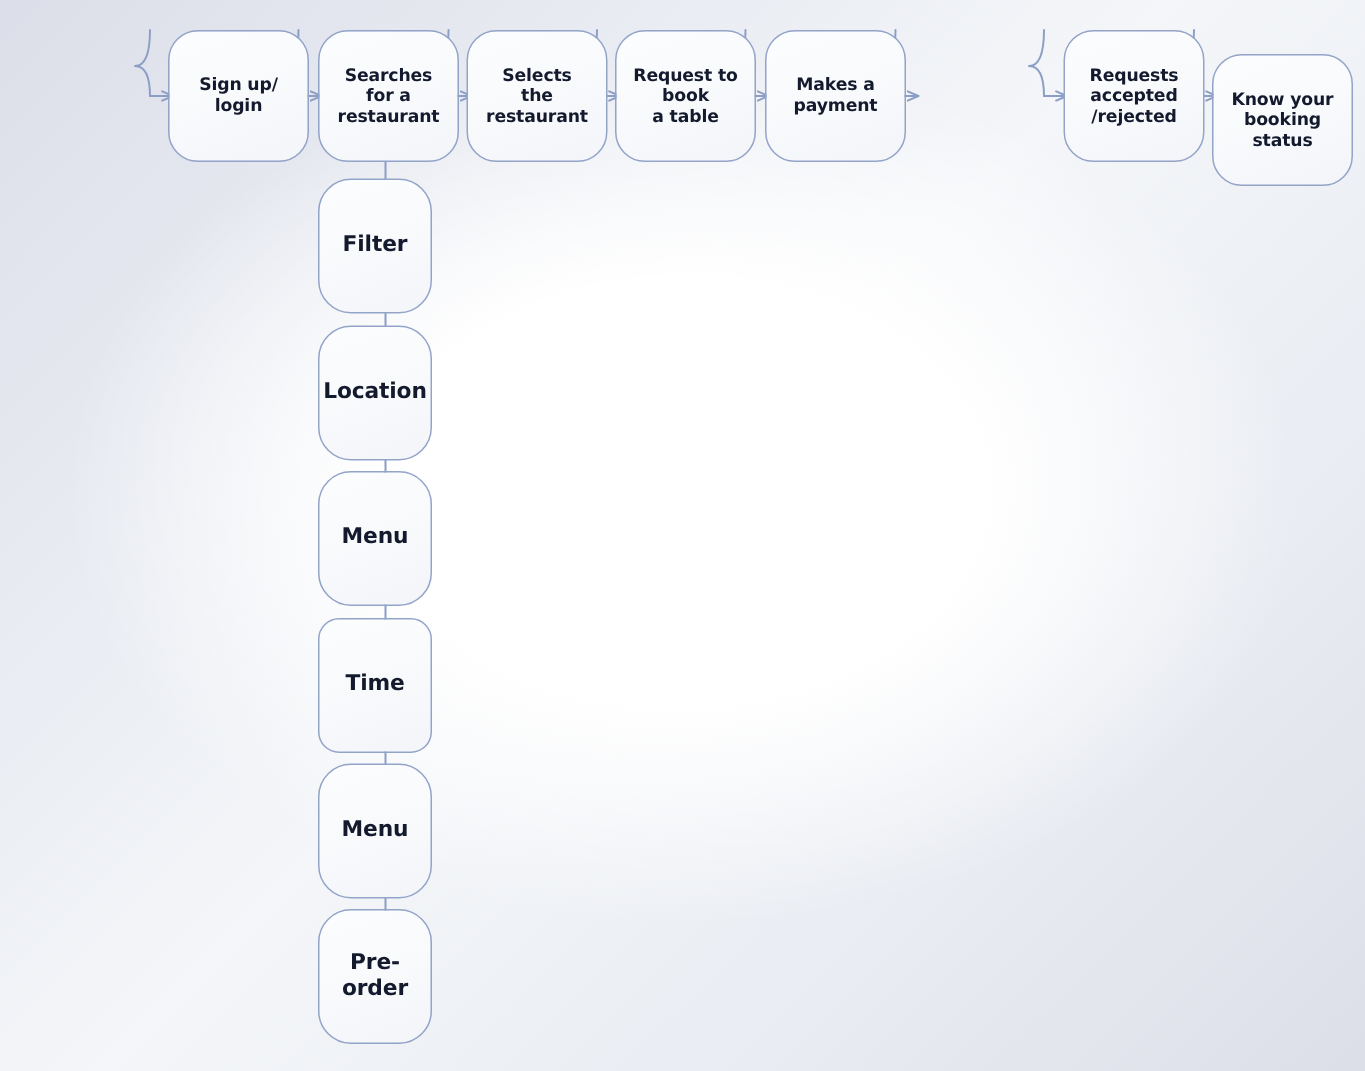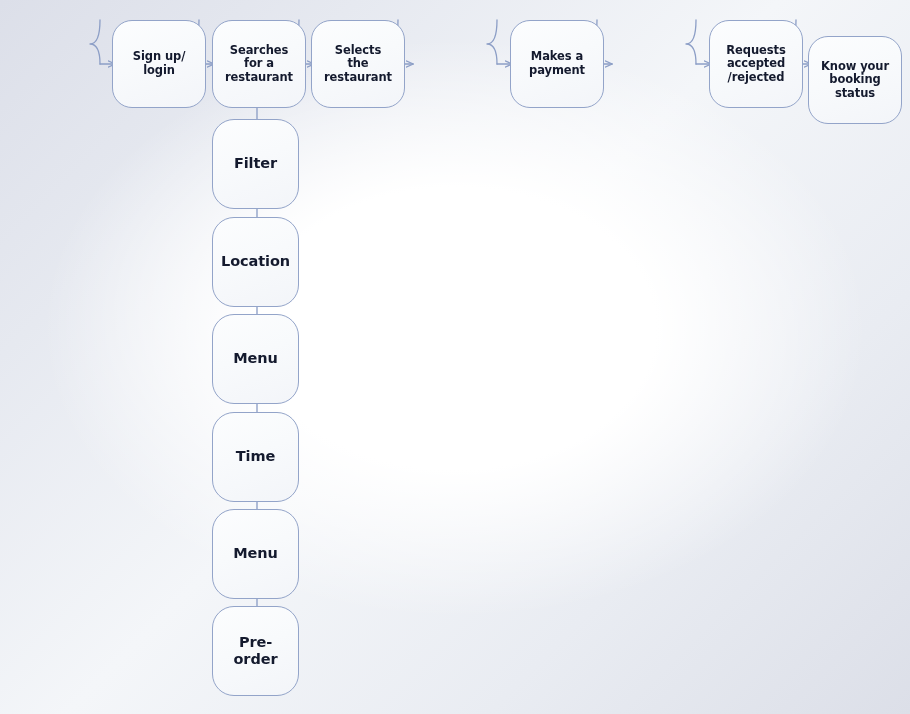--- a/index.html
+++ b/index.html
@@ -52,21 +52,21 @@
   }
 
   .node-top {
     width: 94px;
     height: 88px;
     font-size: 11.5px;
     border-radius: 20px;
   }
 
   .node-col {
-    width: 87px;
+    width: 76px;
     height: 90px;
     font-size: 14.5px;
     border-radius: 22px;
   }
 
   .node span {
     display: block;
     padding: 0 6px;
   }
 </style>
@@ -124,20 +124,23 @@
   </div>
 
   <div class="node node-top" style="left:212px; top:20px;">
     <span>Searches<br>for a<br>restaurant</span>
   </div>
 
   <div class="node node-top" style="left:311px; top:20px;">
     <span>Selects<br>the<br>restaurant</span>
   </div>
 
+  <div class="node node-top" style="left:410px; top:20px;">
+    <span>Request to<br>book<br>a table</span>
+  </div>
 
   <div class="node node-top" style="left:510px; top:20px;">
     <span>Makes a<br>payment</span>
   </div>
 
 
   <div class="node node-top" style="left:709px; top:20px;">
     <span>Requests<br>accepted<br>/rejected</span>
   </div>
 
@@ -150,21 +153,21 @@
   </div>
 
   <div class="node node-col" style="left:212px; top:217px;">
     <span>Location</span>
   </div>
 
   <div class="node node-col" style="left:212px; top:314px;">
     <span>Menu</span>
   </div>
 
-  <div class="node node-col" style="left:212px; top:412px;">
+  <div class="node node-col" style="left:212px; top:412px;border-radius:14px;">
     <span>Time</span>
   </div>
 
   <div class="node node-col" style="left:212px; top:509px;">
     <span>Menu</span>
   </div>
 
   <div class="node node-col" style="left:212px; top:606px;">
     <span>Pre-order</span>
   </div>

